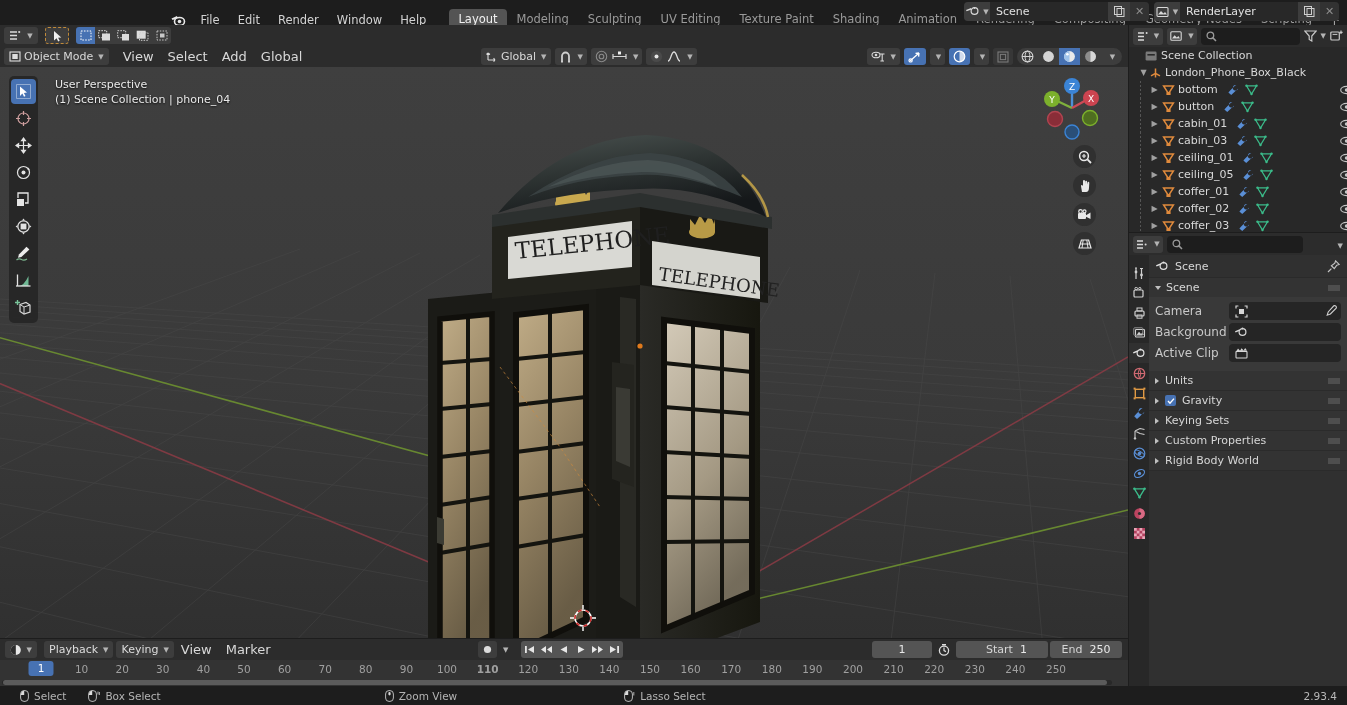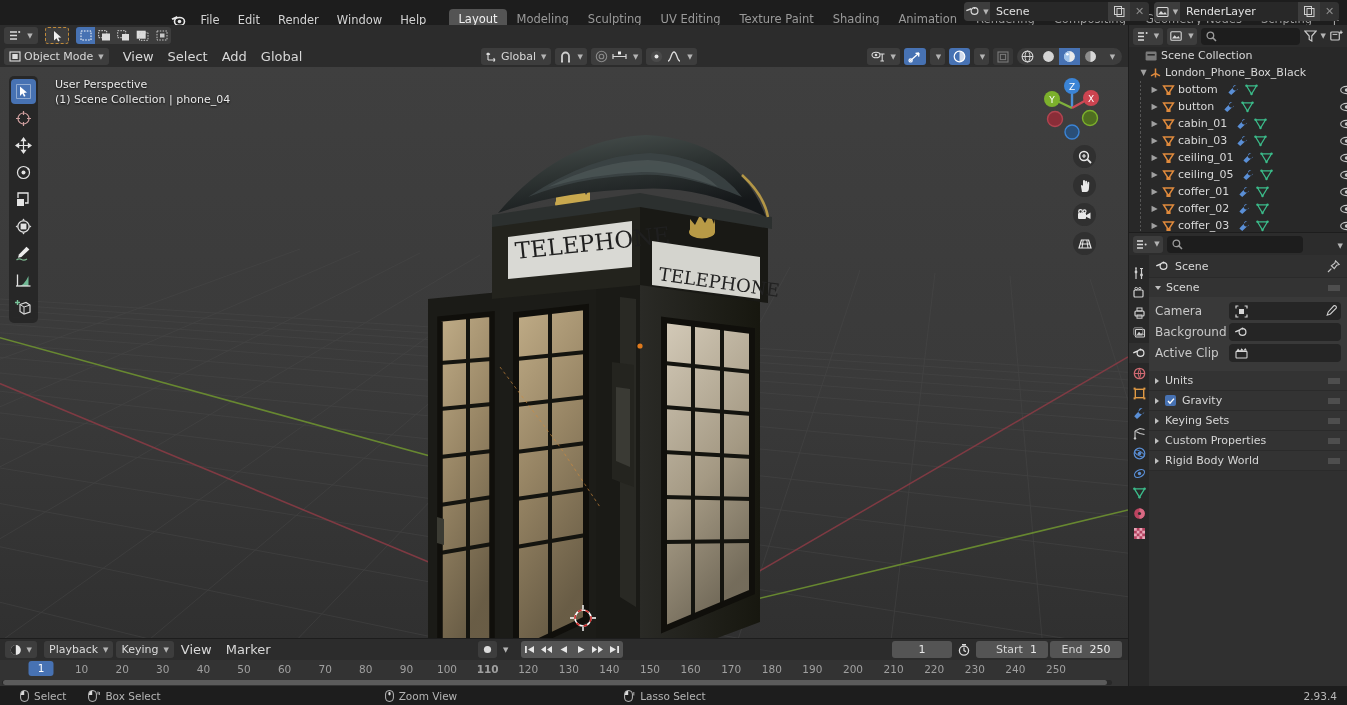--- a/index.html
+++ b/index.html
@@ -804,21 +804,21 @@
       <div class="ffield" style="width:60px;">
         <span>1</span>
       </div>
       <div style="width:20px;display:flex;align-items:center;justify-content:center;">
         <svg width="12" height="12" viewBox="0 0 12 12">
             <circle cx="6" cy="6.6" r="4.6" fill="none" stroke="#dcdcdc" stroke-width="1.3"></circle>
             <path d="M6 3.6 L6 6.6 L8 7.6" stroke="#dcdcdc" stroke-width="1.2" fill="none"></path>
             <path d="M4 0.6 L8 0.6" stroke="#dcdcdc" stroke-width="1.3"></path>
           </svg>
       </div>
-      <div class="ffield" style="width:72px;padding-left:17px;">
+      <div class="ffield" style="width:92px;padding-left:17px;">
         <span class="lab">Start</span>
         <span>1</span>
       </div>
       <div class="ffield" style="width:72px;">
         <span class="lab">End</span>
         <span>250</span>
       </div>
     </div>
   </div>
 

